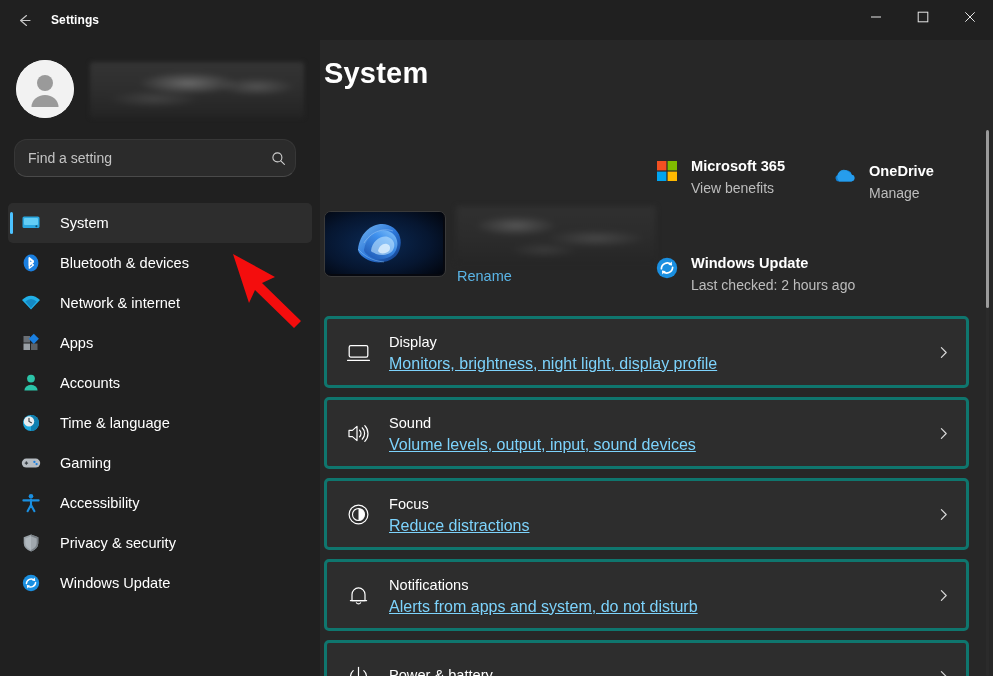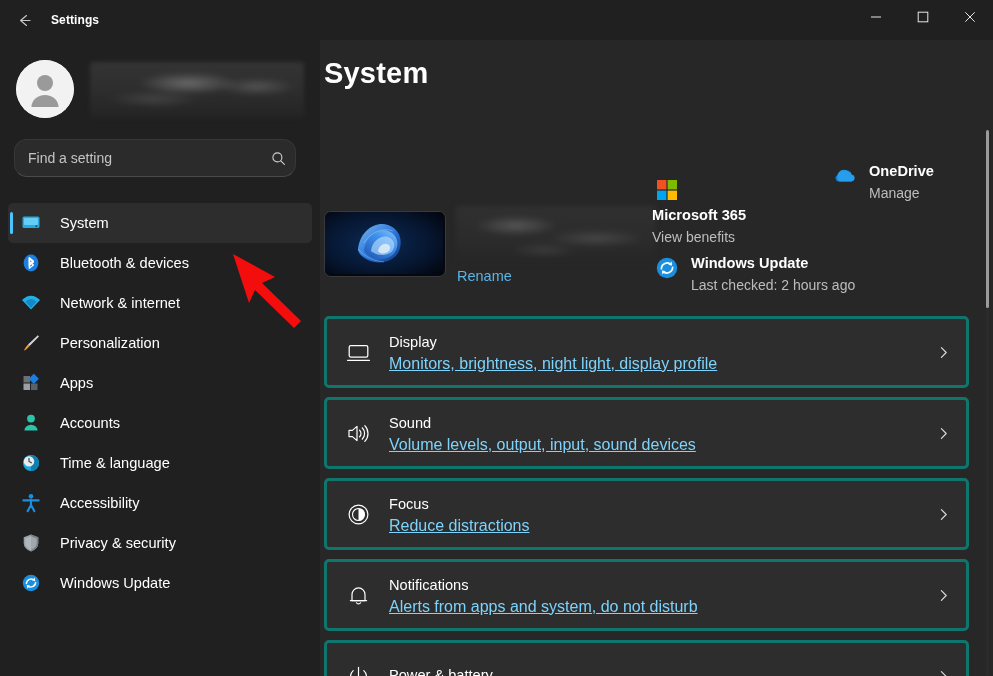--- a/index.html
+++ b/index.html
@@ -196,21 +196,21 @@
   }
   .q-text { padding-top: 1px; }
   .q-title {
     font-size: 14.6px; font-weight: 700; color: #ffffff;
     line-height: 19px; white-space: nowrap;
   }
   .q-sub {
     font-size: 14px; color: #bdbdbd; line-height: 20px;
     margin-top: 2px;
   }
-  .q-m365 { left: 0px;   top: 23px; flex-direction: column;  }
+  .q-m365 { left: 0px;   top: 4px;  }
   .q-od   { left: 178px; top: 9px;  }
   .q-wu   { left: 0px;   top: 101px; width: 230px; }
   .q-wu .q-sub { white-space: normal; width: 175px; }
 
   
   .rows {
     position: absolute; left: 4px; top: 276px;
     width: 645px;
   }
   .row {
@@ -347,30 +347,20 @@
       <div class="nav-item">
         <span class="nav-icon">
           <svg width="22" height="22" viewBox="0 0 22 22">
             <path d="M2 8 Q11 -0.5 20 8 L11 17.5 Z" fill="#21b0e8"></path>
             <path d="M5.4 9.6 Q11 4.5 16.6 9.6 L11 16 Z" fill="#1489c4"></path>
           </svg>
         </span>
         <span class="nav-label">Network &amp; internet</span>
       </div>
 
-      <div class="nav-item">
-        <span class="nav-icon">
-          <svg width="22" height="22" viewBox="0 0 22 22">
-            <path d="M17.8 3.2 L19 4.4 L9.6 14 L8 12.4 Z" fill="#d0d4d8"></path>
-            <path d="M8 12.4 L9.6 14 L6.4 17.2 L4.2 18.6 L5.2 16.1 Z" fill="#f2a33c"></path>
-            <path d="M5.2 16.1 L4.2 18.6 L6.4 17.2 Z" fill="#e8761f"></path>
-          </svg>
-        </span>
-        <span class="nav-label">Personalization</span>
-      </div>
 
       <div class="nav-item">
         <span class="nav-icon">
           <svg width="22" height="22" viewBox="0 0 22 22">
             <rect x="3.5" y="4" width="6.5" height="6.5" fill="#6b7076"></rect>
             <rect x="3.5" y="11.5" width="6.5" height="6.5" fill="#9aa0a6"></rect>
             <rect x="11" y="11.5" width="6.5" height="6.5" fill="#5c6166"></rect>
             <rect x="10.2" y="3.2" width="7.2" height="7.2" fill="#1a7fe0" transform="rotate(45 13.8 6.8)"></rect>
           </svg>
         </span>
@@ -392,20 +382,32 @@
           <svg width="22" height="22" viewBox="0 0 22 22">
             <circle cx="11" cy="11" r="8" fill="#1ea8dc"></circle>
             <path d="M11 3 a8 8 0 0 1 0 16 z" fill="#0f7fb0"></path>
             <circle cx="9" cy="9.4" r="5.2" fill="#e8ecef"></circle>
             <path d="M9 6.2 V9.4 L11.4 10.8" stroke="#33383c" stroke-width="1.1" fill="none" stroke-linecap="round"></path>
           </svg>
         </span>
         <span class="nav-label">Time &amp; language</span>
       </div>
 
+      <div class="nav-item">
+        <span class="nav-icon">
+          <svg width="22" height="22" viewBox="0 0 22 22">
+            <rect x="1.8" y="6.6" width="18.4" height="9" rx="4.5" fill="#b6bcc2"></rect>
+            <rect x="4.6" y="10.4" width="3.6" height="1.3" rx="0.6" fill="#3a4045"></rect>
+            <rect x="5.75" y="9.25" width="1.3" height="3.6" rx="0.6" fill="#3a4045"></rect>
+            <circle cx="14.4" cy="9.9" r="1.15" fill="#1a7fe0"></circle>
+            <circle cx="16.6" cy="12.1" r="1.15" fill="#1a7fe0"></circle>
+          </svg>
+        </span>
+        <span class="nav-label">Gaming</span>
+      </div>
 
       <div class="nav-item">
         <span class="nav-icon">
           <svg width="22" height="22" viewBox="0 0 22 22">
             <circle cx="11" cy="4.3" r="2.3" fill="#1a8fe0"></circle>
             <path d="M3.4 8.4 H18.6" stroke="#1a8fe0" stroke-width="2.1" stroke-linecap="round"></path>
             <path d="M11 7.6 V13 L7.6 19.2 M11 13 L14.4 19.2" stroke="#1a8fe0" stroke-width="2.1" fill="none" stroke-linecap="round"></path>
           </svg>
         </span>
         <span class="nav-label">Accessibility</span>

